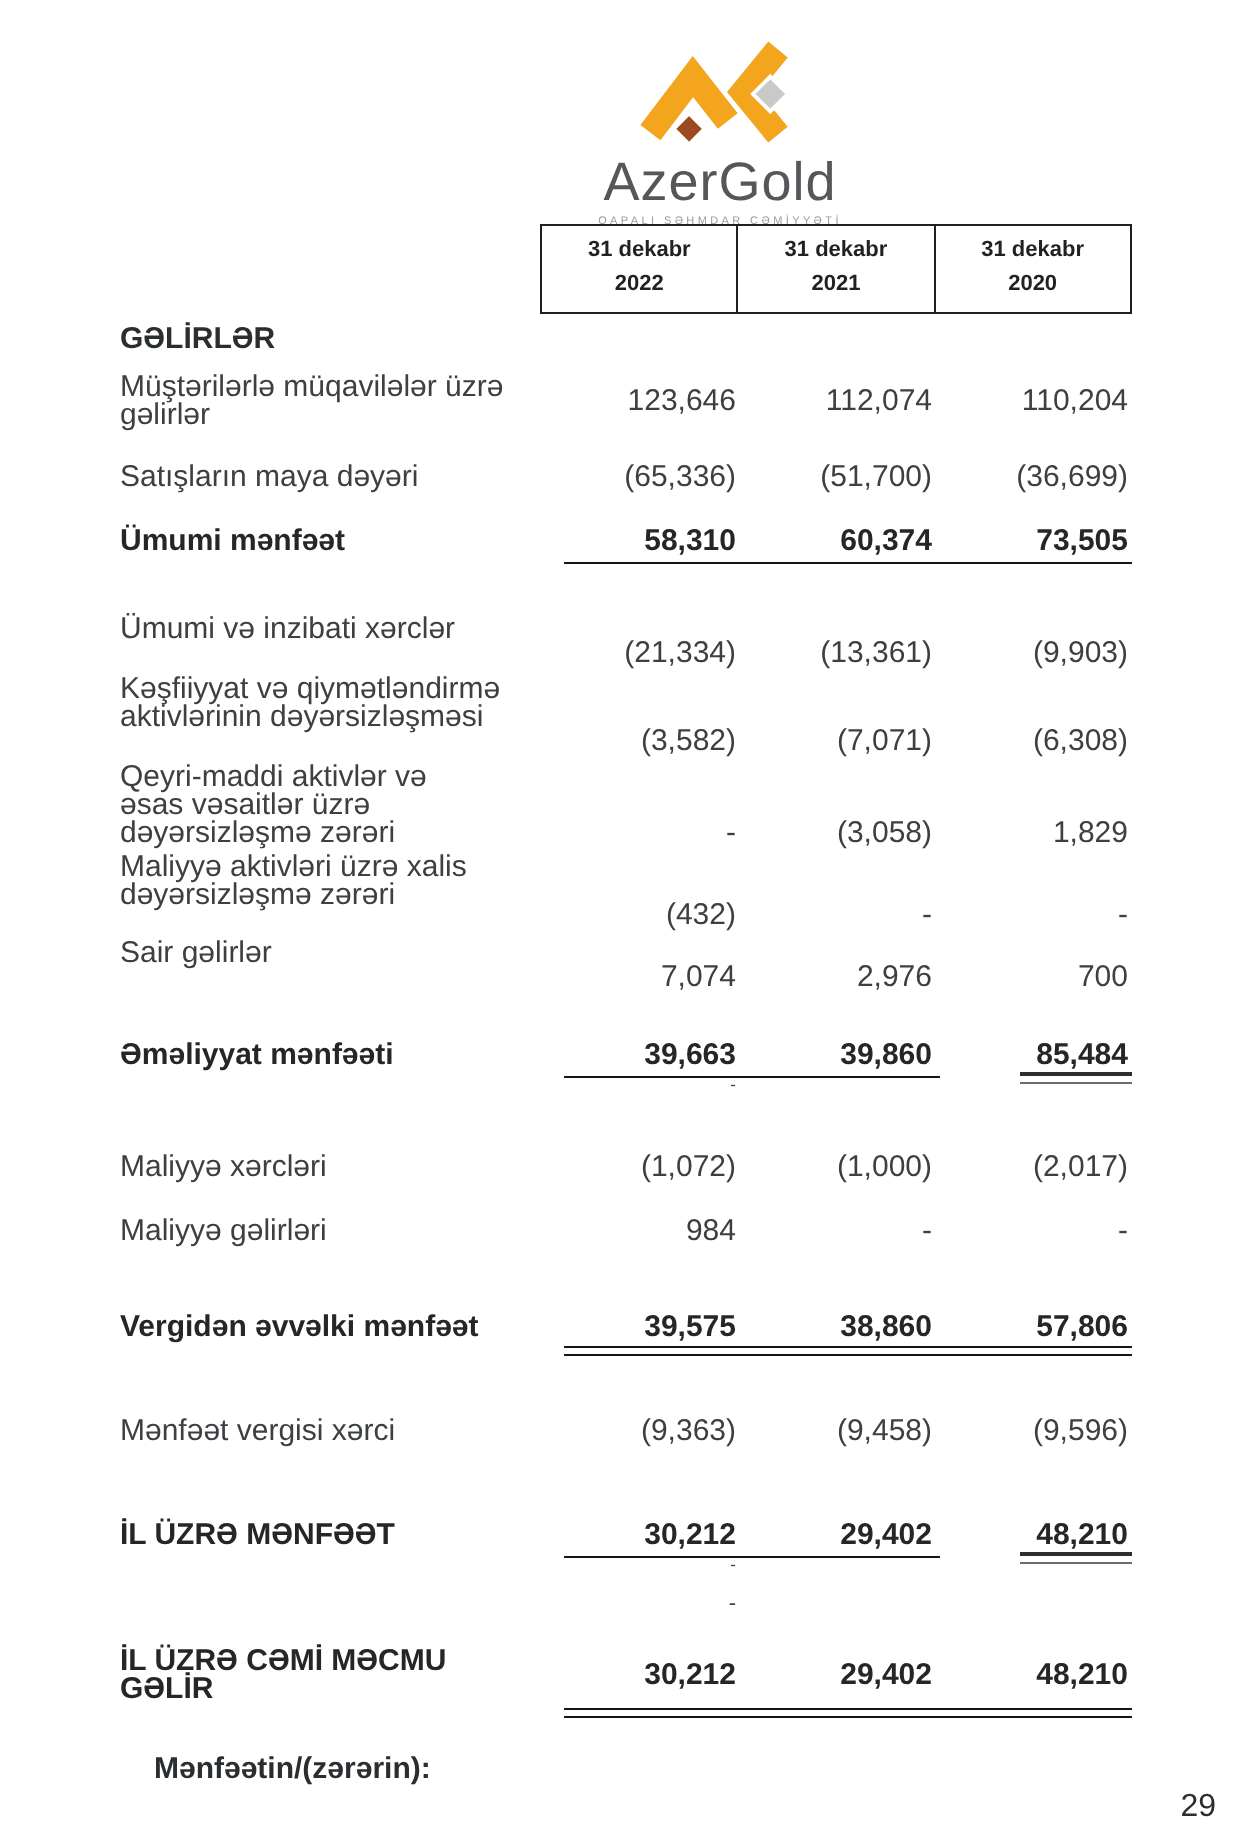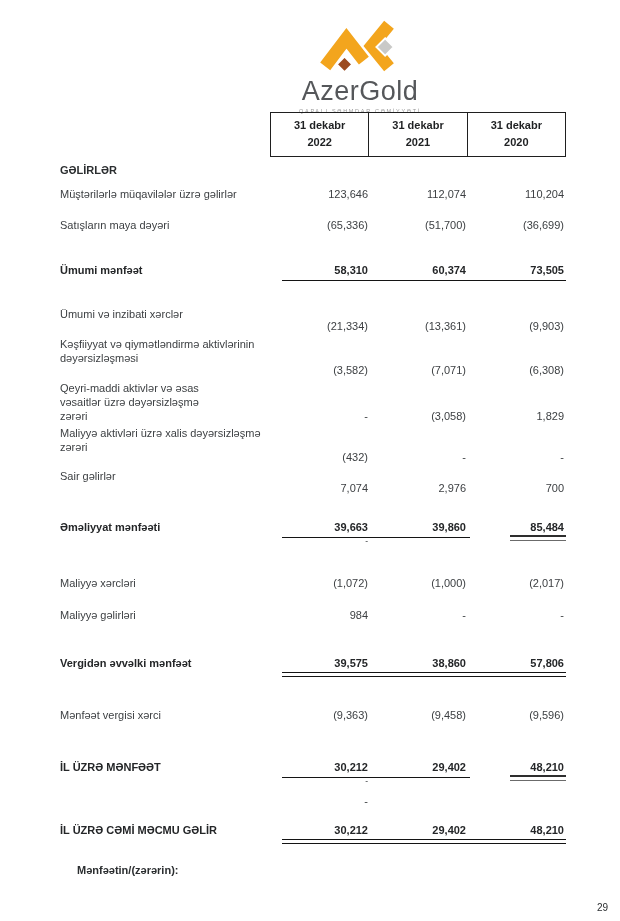--- a/index.html
+++ b/index.html
@@ -13,42 +13,42 @@
   .logo-mark{display:block;margin:0 auto;}
   .logo-word{font-size:27px;color:#55575a;letter-spacing:.5px;line-height:1;margin-top:2px;}
   .logo-sub{font-size:5.5px;color:#9a9a9a;letter-spacing:1.7px;margin-top:3px;white-space:nowrap;}
   
   .sheet{position:absolute;left:60px;top:112px;width:506px;}
   .colhead{margin-left:210px;display:flex;border:1.4px solid #1f1f1f;height:45px;box-sizing:border-box;}
   .colcell{flex:1;border-left:1.4px solid #1f1f1f;text-align:center;font-weight:bold;
            font-size:11px;line-height:17px;padding-top:4px;color:#1f2123;}
   .colcell:first-child{border-left:none;}
   
-  .row{position:relative;display:flex;align-items:center;font-size:11px;line-height:14px;}
+  .row{position:relative;display:flex;align-items:center;font-size:15px;line-height:14px;}
   .row .lab{flex:1;padding-right:6px;}
   .row .vals{display:flex;width:296px;}
   .row .cell{text-align:right;padding-right:2px;box-sizing:border-box;}
   .row .cell:nth-child(1){width:100px;}
   .row .cell:nth-child(2){width:98px;}
   .row .cell:nth-child(3){width:98px;}
   .heading .lab{font-weight:bold;color:#2b2e30;}
   .item-low{align-items:flex-end;}
   .item-low .lab{align-self:flex-start;}
   .subtotal,.total{font-weight:bold;color:#242628;}
   .dash-sub{font-size:8.5px;height:8px;line-height:8px;color:#3d4043;}
   .dash-center{font-size:11px;height:12px;line-height:12px;}
   .note .lab{font-weight:bold;padding-left:17px;color:#2b2e30;}
   
   .rule{position:absolute;left:222px;right:0;bottom:-4px;}
   .rule-single{border-bottom:1.8px solid #141414;}
   .rule-double{bottom:-7px;height:3px;border-top:1.7px solid #141414;border-bottom:1.1px solid #141414;}
   .rule-a{right:96px;border-bottom:1.7px solid #141414;}
   .rule-b{left:450px;bottom:-7px;height:3px;border-top:2px solid #2e2e2e;border-bottom:1px solid #6b6b6b;}
   
-  .pagenum{position:absolute;right:12px;bottom:8px;font-size:10px;color:#2b2e30;}
+  .pagenum{position:absolute;right:12px;bottom:8px;font-size:16px;color:#2b2e30;}
 </style>
 </head>
 <body>
 
 <div class="logo">
   <svg class="logo-mark" width="86" height="58" viewBox="0 0 86 60" aria-hidden="true">
     <polyline points="7,50 29,21 47,44" fill="none" stroke="#F3A51D" stroke-width="13"></polyline>
     <polyline points="73,7 55,29 73,51" fill="none" stroke="#F3A51D" stroke-width="13"></polyline>
     <polygon points="69,21 78,30 69,39 60,30" fill="#C9C9C7" stroke="#ffffff" stroke-width="2"></polygon>
     <polygon points="27,40 35,48 27,56 19,48" fill="#9C4B20" stroke="#ffffff" stroke-width="2"></polygon>
@@ -92,21 +92,21 @@
         </div>
       </div>
       <div class="row item" style="margin-top: 17px;">
         <div class="lab">Satışların maya dəyəri</div>
         <div class="vals">
           <div class="cell">(65,336)</div>
           <div class="cell">(51,700)</div>
           <div class="cell">(36,699)</div>
         </div>
       </div>
-      <div class="row subtotal" style="margin-top: 31px; justify-content: flex-end;">
+      <div class="row subtotal" style="margin-top: 18px; justify-content: flex-end;">
         <div class="lab">Ümumi mənfəət</div>
         <div class="vals">
           <div class="cell">58,310</div>
           <div class="cell">60,374</div>
           <div class="cell">73,505</div>
         </div>
         <div class="rule rule-single"></div>
       </div>
       <div class="row item-low" style="margin-top: 30px; min-height: 26px;">
         <div class="lab">Ümumi və inzibati xərclər</div>

